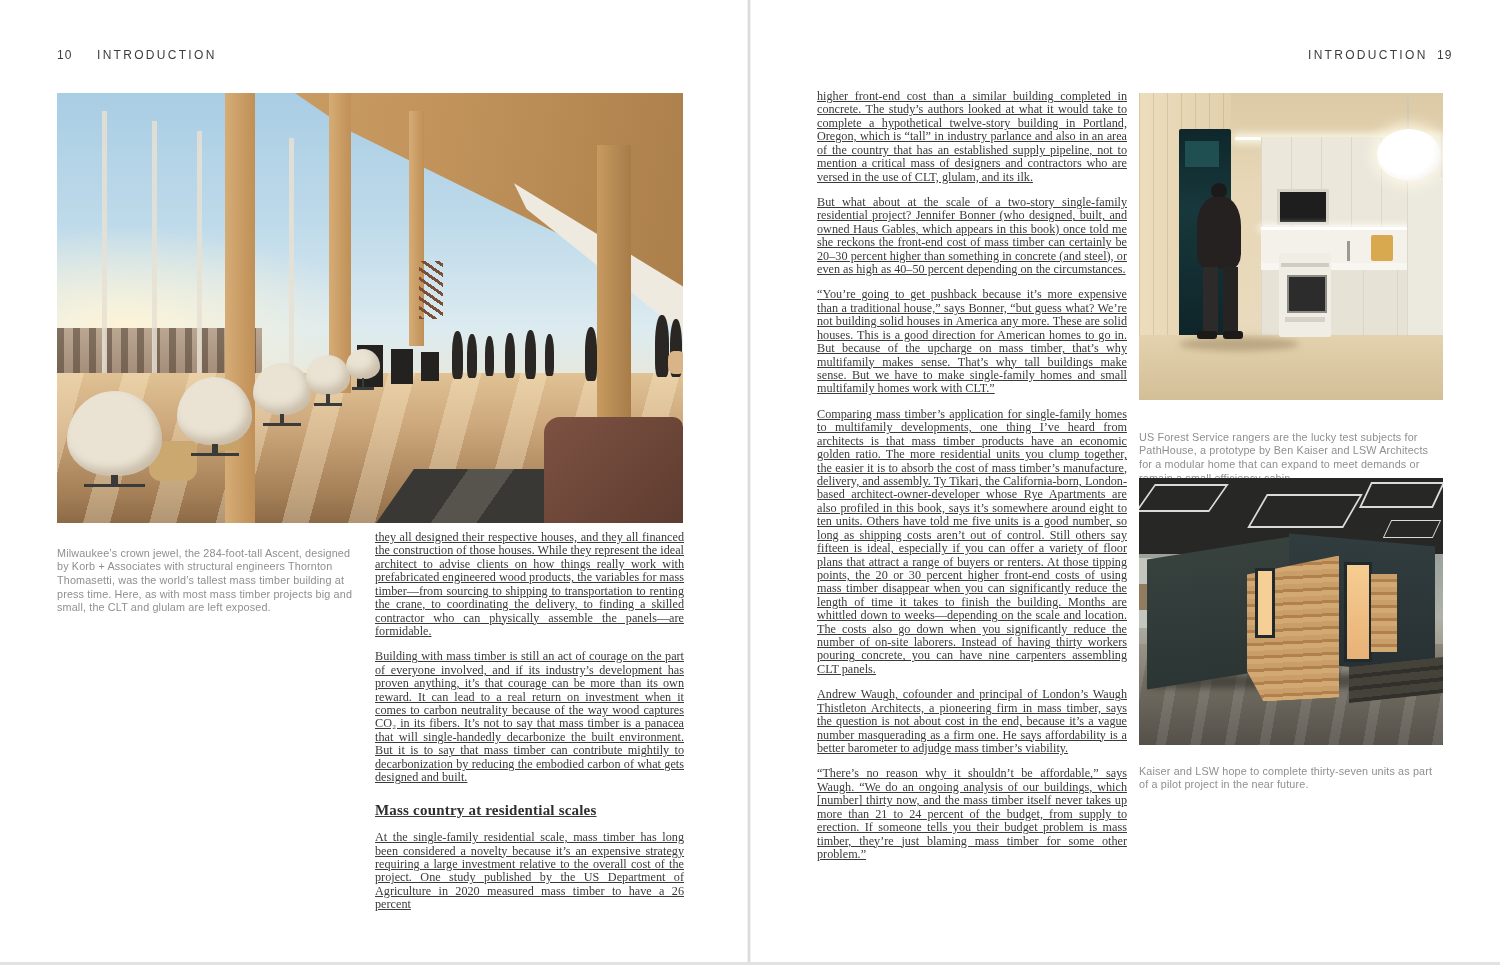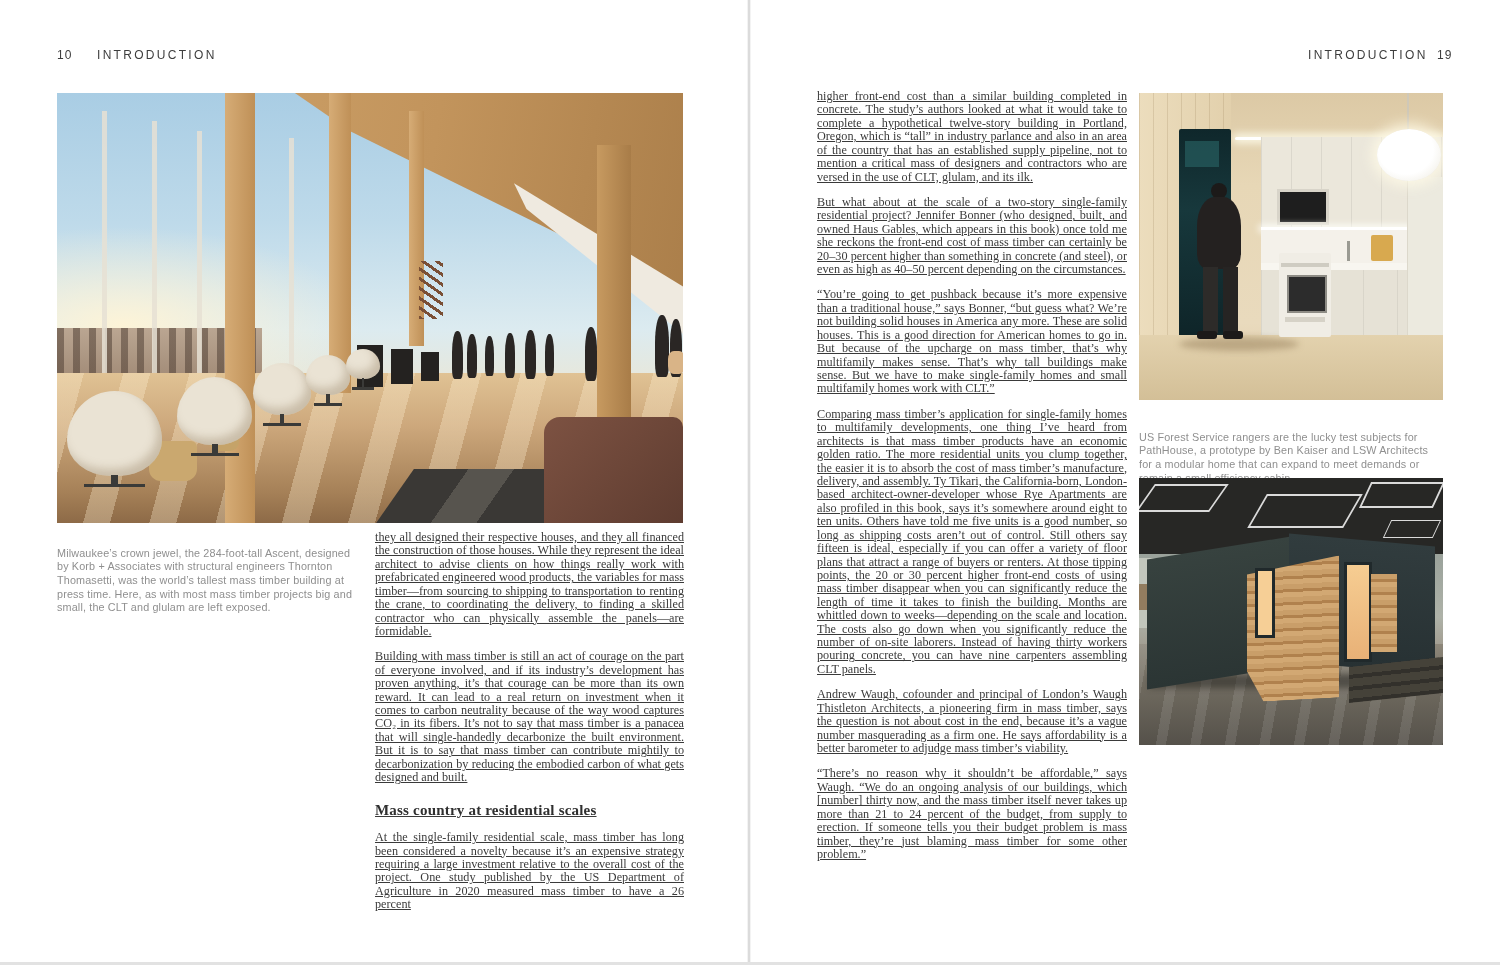--- a/index.html
+++ b/index.html
@@ -265,15 +265,16 @@
     <div class="e-shadow"></div>
     <div class="e-box-left"></div>
     <div class="e-box-front"></div>
     <div class="e-wood e-wood-corner"></div>
     <div class="e-door1"></div>
     <div class="e-door2"></div>
     <div class="e-wood e-wood2"></div>
     <div class="e-steps"></div>
   </div>
 
+  <p class="caption" style="left:1139px;top:754px;width:302px;">Kaiser and LSW hope to complete thirty-seven units as part of a pilot project in the near future.</p>
 
   <div id="bottom-edge"></div>
 </div>
 
 </body></html>

